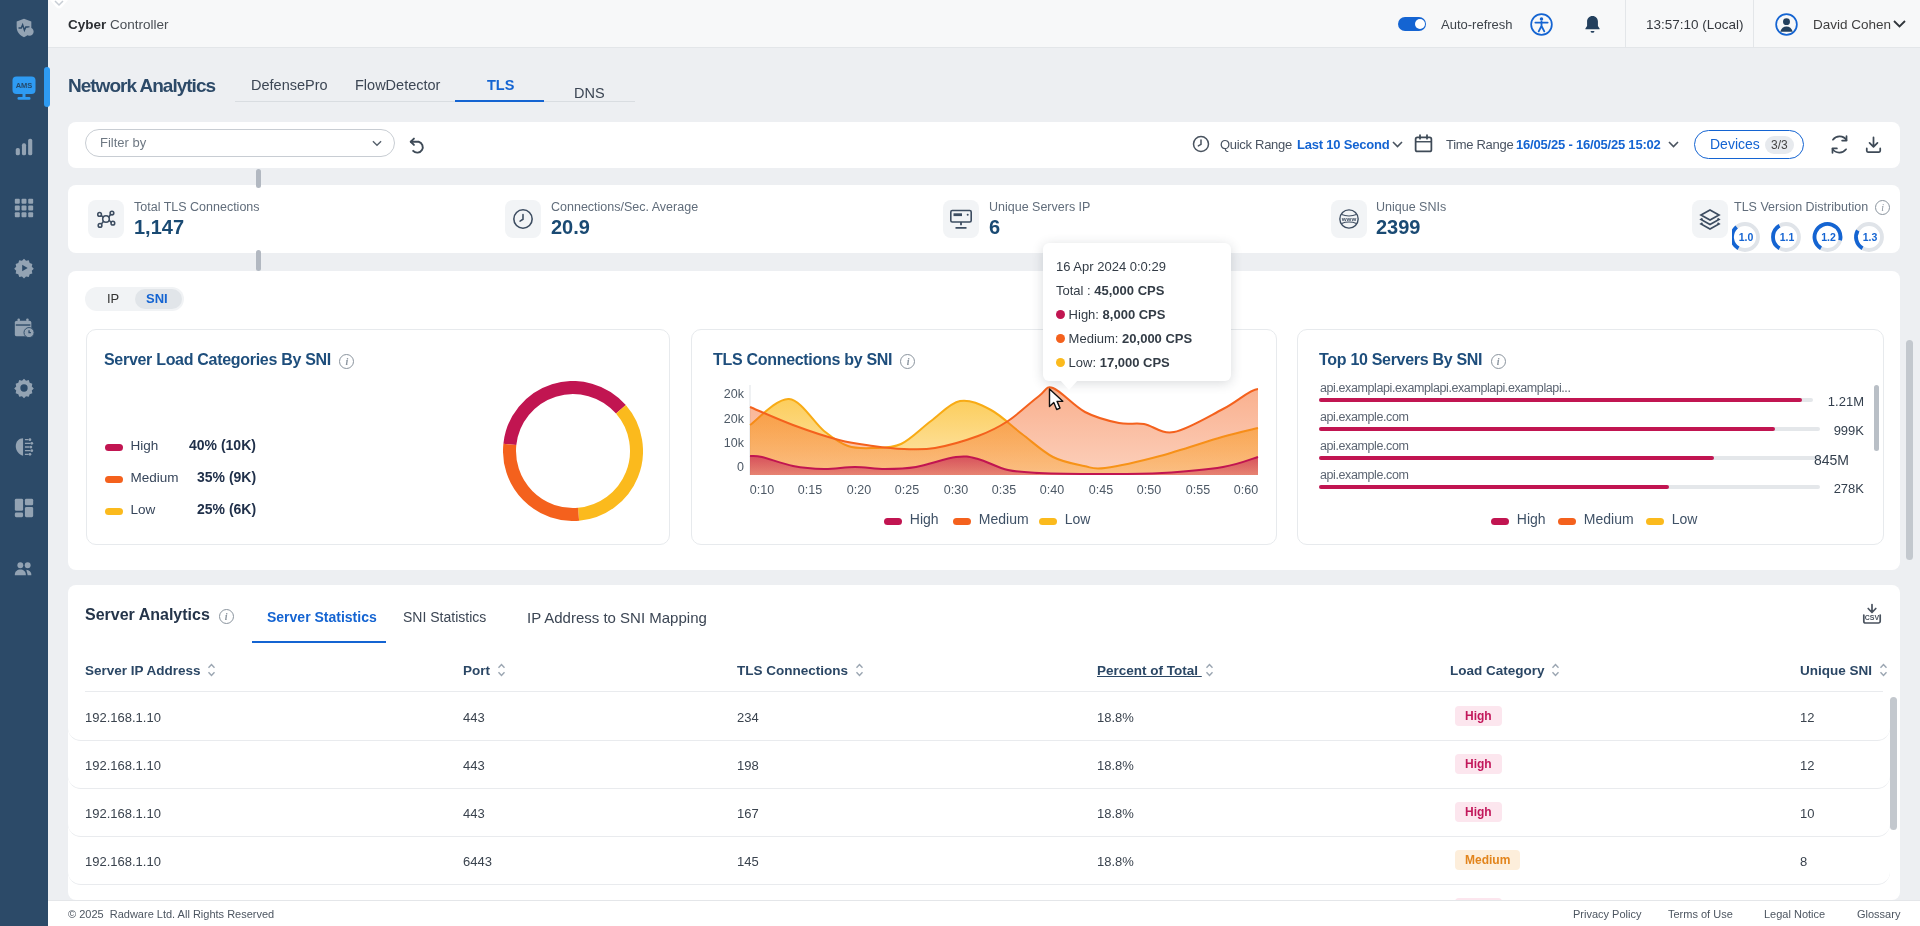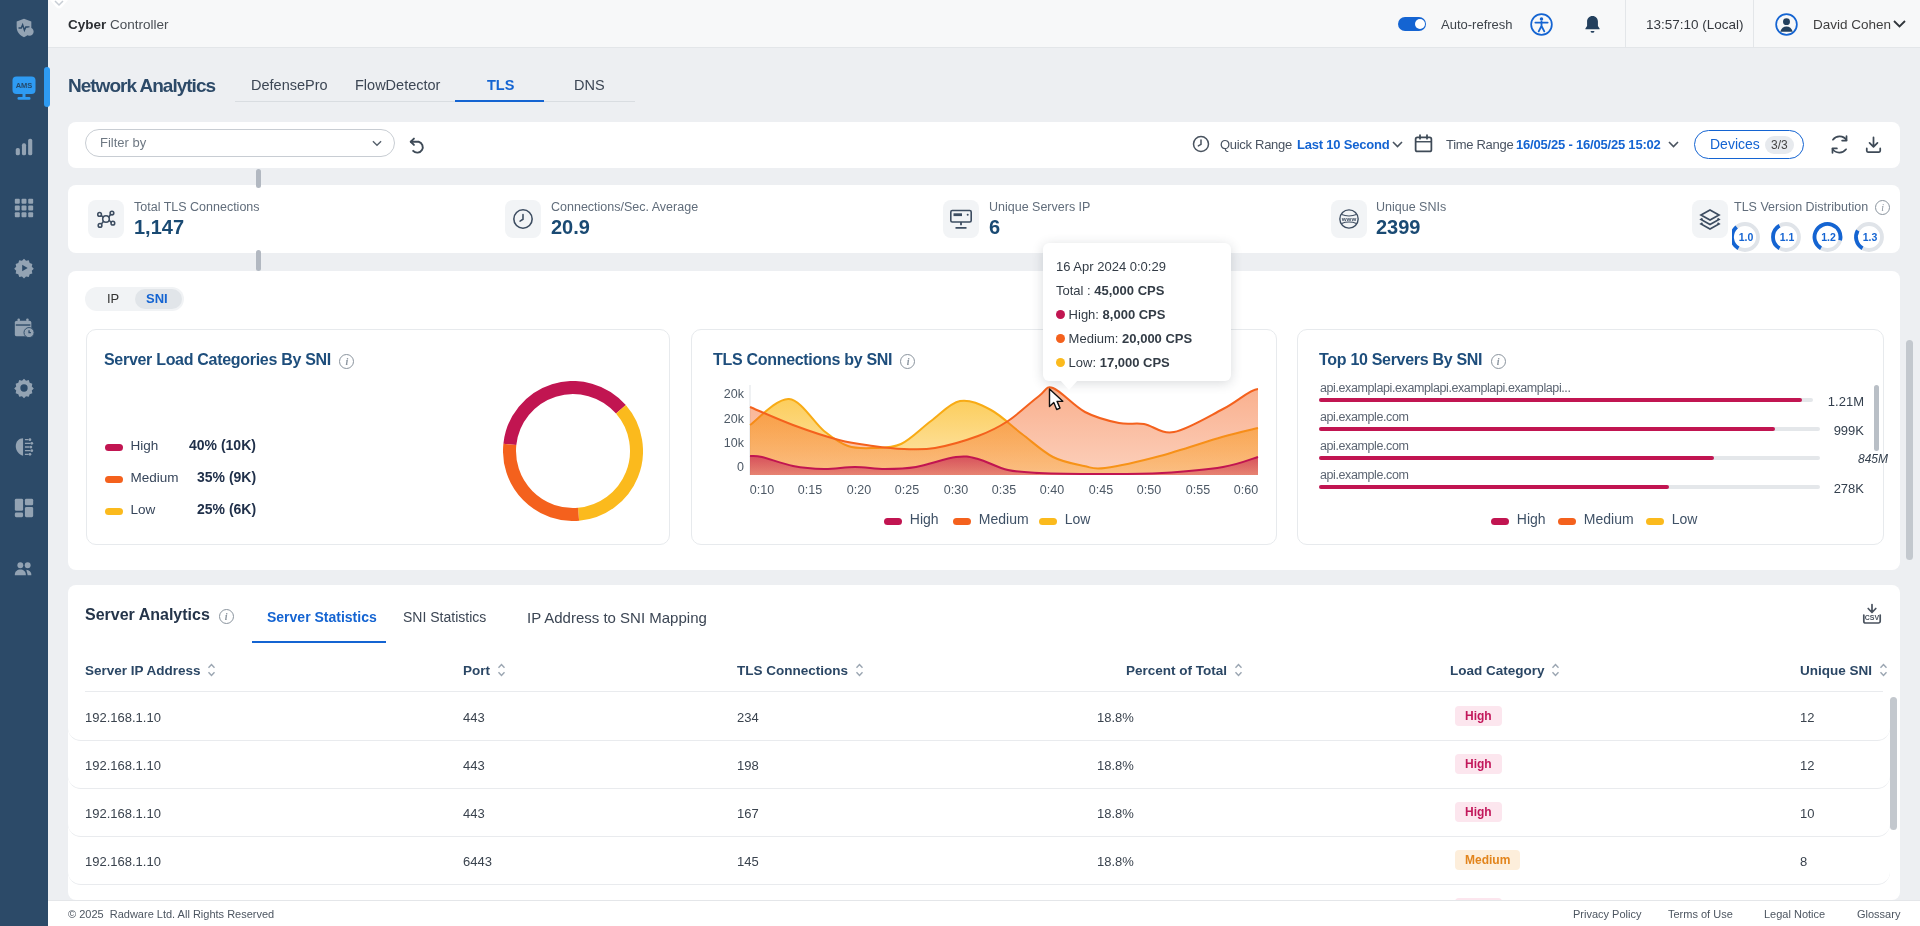--- a/index.html
+++ b/index.html
@@ -169,21 +169,21 @@
   <span id="username">David Cohen</span>
   <svg style="position:absolute; left:1845px; top:20px;" width="13" height="8" viewBox="0 0 13 8">
     <path d="M1 1 l5.5 5.5 L12 1" fill="none" stroke="#30353b" stroke-width="1.8"></path>
   </svg>
 </div>
 
 <div id="pgtitle">Network Analytics</div>
 <div class="mtabs" style="left:251px;">DefensePro</div>
 <div class="mtabs" style="left:355px;">FlowDetector</div>
 <div class="mtabs" style="left:487px; color:#1464d2; font-weight:bold;">TLS</div>
-<div class="mtabs" style="left:574px;">DNS</div>
+<div class="mtabs" style="left:574px;margin-top:8px;">DNS</div>
 <div id="tabline"></div>
 <div id="tabactiveline"></div>
 
 <div class="panel" style="top:122px; height:46px;"></div>
 <div id="filterbox">Filter by<svg class="chev" viewBox="0 0 11 7">
       <path d="M1 1 l4.5 4.5 L10 1" fill="none" stroke="#56606c" stroke-width="1.5"></path>
     </svg></div>
 <div class="handle" style="top:169px;"></div>
 <div class="handle" style="top:250px; height:21px;"></div>
 
@@ -370,21 +370,21 @@
   <div style="position:absolute; left:21px; top:68px; width:494px; height:4px; background:#e4e7ea; border-radius:2px;"></div>
   <div style="position:absolute; left:21px; top:68px; width:483px; height:4px; background:#c11551; border-radius:2px;"></div>
   <div style="position:absolute; left:500px; top:64px; width:66px; font-size:13px; color:#333f4d; text-align:right;">1.21M</div>
   <div style="position:absolute; left:22px; top:80px; font-size:12.5px; letter-spacing:-0.4px; color:#5d6673;">api.example.com</div>
   <div style="position:absolute; left:21px; top:97px; width:501px; height:4px; background:#e4e7ea; border-radius:2px;"></div>
   <div style="position:absolute; left:21px; top:97px; width:456px; height:4px; background:#c11551; border-radius:2px;"></div>
   <div style="position:absolute; left:500px; top:93px; width:66px; font-size:13px; color:#333f4d; text-align:right;">999K</div>
   <div style="position:absolute; left:22px; top:109px; font-size:12.5px; letter-spacing:-0.4px; color:#5d6673;">api.example.com</div>
   <div style="position:absolute; left:21px; top:126px; width:501px; height:4px; background:#e4e7ea; border-radius:2px;"></div>
   <div style="position:absolute; left:21px; top:126px; width:395px; height:4px; background:#c11551; border-radius:2px;"></div>
-  <div style="position:absolute; left:524px; top:122px; width:66px; font-size:12px; color:#333f4d; text-align:right;font-style:italic;">845M</div>
+  <div style="position:absolute; left:485px; top:122px; width:66px; font-size:14px; color:#333f4d; text-align:right;">845M</div>
   <div style="position:absolute; left:22px; top:138px; font-size:12.5px; letter-spacing:-0.4px; color:#5d6673;">api.example.com</div>
   <div style="position:absolute; left:21px; top:155px; width:501px; height:4px; background:#e4e7ea; border-radius:2px;"></div>
   <div style="position:absolute; left:21px; top:155px; width:350px; height:4px; background:#c11551; border-radius:2px;"></div>
   <div style="position:absolute; left:500px; top:151px; width:66px; font-size:13px; color:#333f4d; text-align:right;">278K</div>
   <div style="position:absolute; left:193px; top:181px; font-size:14px;"><span class="lpill c-high"></span>&nbsp; <span style="color:#3f5166;">High</span></div>
   <div style="position:absolute; left:260px; top:181px; font-size:14px;"><span class="lpill c-med"></span>&nbsp; <span style="color:#3f5166;">Medium</span></div>
   <div style="position:absolute; left:348px; top:181px; font-size:14px;"><span class="lpill c-low"></span>&nbsp; <span style="color:#3f5166;">Low</span></div>
   <div style="position:absolute; left:576px; top:55px; width:5px; height:66px; background:#b9bfc6; border-radius:3px;"></div>
 </div>
 
@@ -418,21 +418,21 @@
       <path d="M1.5 9.3 L4.5 12.4 L7.5 9.3"></path>
     </svg></div>
 <div class="th" style="left:463px; top:663px;">Port <svg class="sorticon" width="9" height="14" viewBox="0 0 9 14" fill="none" stroke="#9aa5b1" stroke-width="1.4">
       <path d="M1.5 4.7 L4.5 1.6 L7.5 4.7"></path>
       <path d="M1.5 9.3 L4.5 12.4 L7.5 9.3"></path>
     </svg></div>
 <div class="th" style="left:737px; top:663px;">TLS Connections <svg class="sorticon" width="9" height="14" viewBox="0 0 9 14" fill="none" stroke="#9aa5b1" stroke-width="1.4">
       <path d="M1.5 4.7 L4.5 1.6 L7.5 4.7"></path>
       <path d="M1.5 9.3 L4.5 12.4 L7.5 9.3"></path>
     </svg></div>
-<div class="th" style="left:1126px; top:663px;">Percent of Total <svg class="sorticon" width="9" height="14" viewBox="0 0 9 14" fill="none" stroke="#9aa5b1" stroke-width="1.4">
+<div class="th" style="left:1097px; top:663px;text-decoration:underline;">Percent of Total <svg class="sorticon" width="9" height="14" viewBox="0 0 9 14" fill="none" stroke="#9aa5b1" stroke-width="1.4">
       <path d="M1.5 4.7 L4.5 1.6 L7.5 4.7"></path>
       <path d="M1.5 9.3 L4.5 12.4 L7.5 9.3"></path>
     </svg></div>
 <div class="th" style="left:1450px; top:663px;">Load Category <svg class="sorticon" width="9" height="14" viewBox="0 0 9 14" fill="none" stroke="#9aa5b1" stroke-width="1.4">
       <path d="M1.5 4.7 L4.5 1.6 L7.5 4.7"></path>
       <path d="M1.5 9.3 L4.5 12.4 L7.5 9.3"></path>
     </svg></div>
 <div class="th" style="left:1800px; top:663px;">Unique SNI <svg class="sorticon" width="9" height="14" viewBox="0 0 9 14" fill="none" stroke="#9aa5b1" stroke-width="1.4">
       <path d="M1.5 4.7 L4.5 1.6 L7.5 4.7"></path>
       <path d="M1.5 9.3 L4.5 12.4 L7.5 9.3"></path>

